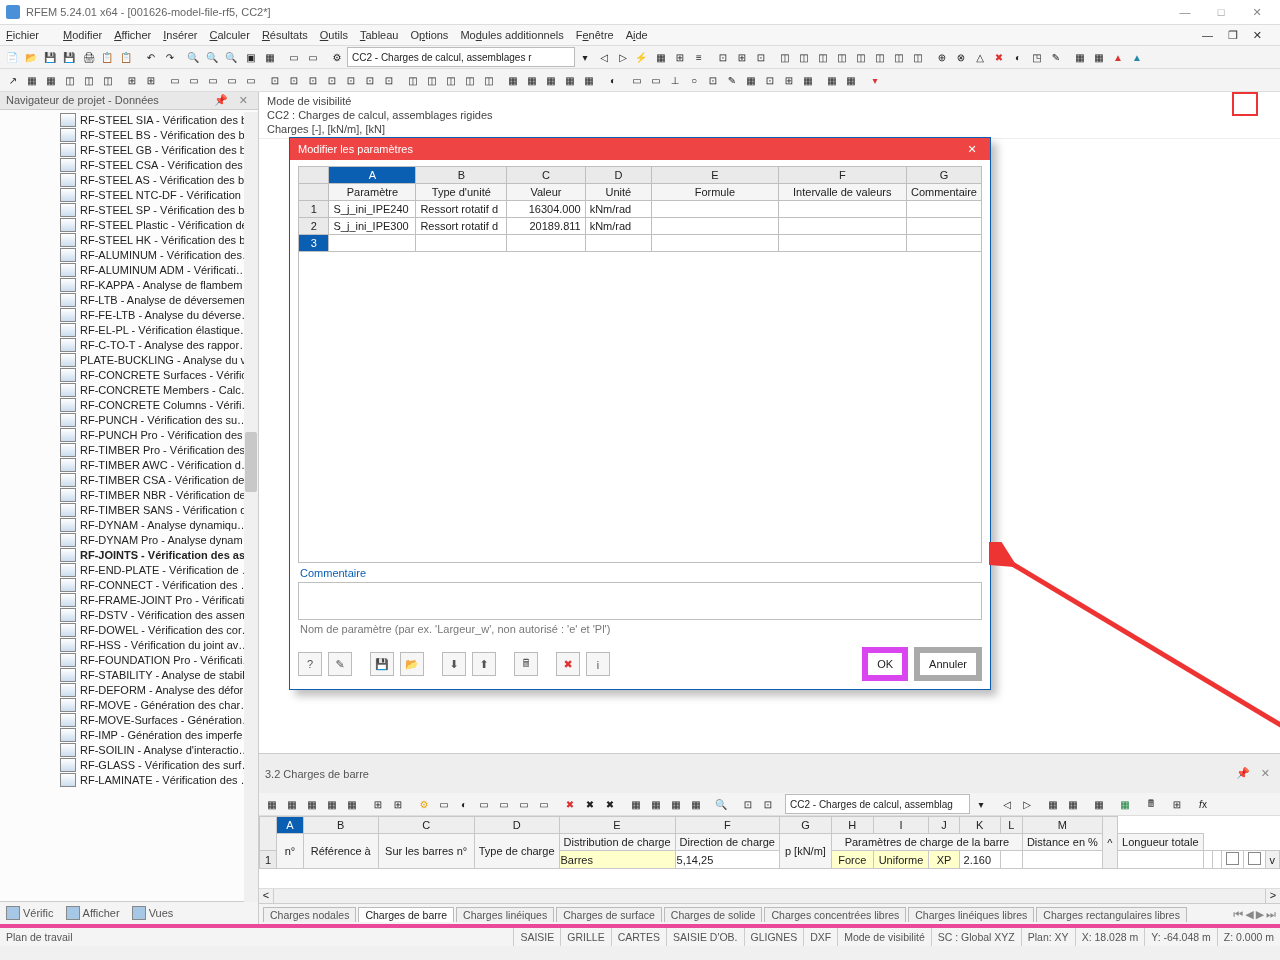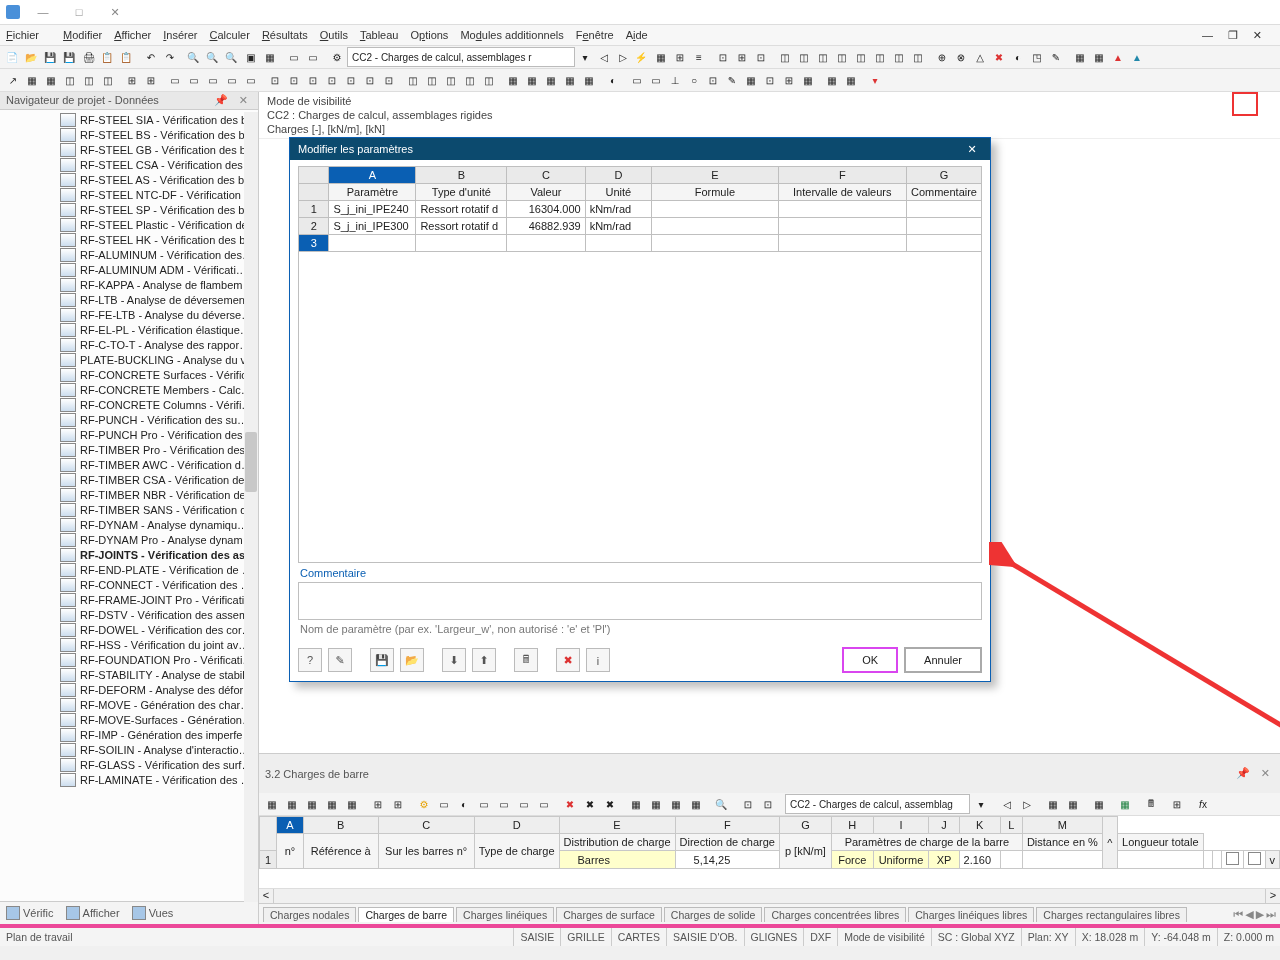--- a/index.html
+++ b/index.html
@@ -26,67 +26,68 @@
   .tree-item.bold{font-weight:700}
   .tree-sb{position:absolute;right:0;top:20px;bottom:22px;width:14px;background:#f0f0f0}
   .tree-sb .thumb{position:absolute;width:12px;left:1px;background:#c8c8c8;border-radius:2px}
   .sidebar-tabs{height:22px;border-top:1px solid #ccc;display:flex;align-items:center;background:#f4f4f4}
   .sidebar-tab{padding:2px 6px;display:flex;align-items:center;gap:3px;color:#555}
   .sidebar-tab .ic{width:12px;height:12px;background:#a7c7e7;border:1px solid #888}
   .main{flex:1;display:flex;flex-direction:column;background:#fff;position:relative}
   .infobar{padding:2px 8px;color:#444;border-bottom:1px solid #eee}
   .infobar div{line-height:14px}
   .dialog{position:absolute;left:30px;top:45px;width:700px;background:#fff;border:1px solid #0a5fb3;box-shadow:6px 6px 8px rgba(0,0,0,.25)}
-  .dlg-title{background:#0c4a6e;color:#fff;height:22px;display:flex;align-items:center;padding:0 8px}
+  .dlg-title{background:#ef4444;color:#fff;height:22px;display:flex;align-items:center;padding:0 8px}
   .dlg-title .x{margin-left:auto;width:20px;height:16px;display:flex;align-items:center;justify-content:center;color:#fff}
   .dlg-body{padding:6px 8px 8px}
   .dlg-sect{color:#0a5fb3;font-weight:400;margin:4px 0 3px 2px}
   table.params{border-collapse:collapse;width:100%;background:#fff}
   table.params th,table.params td{border:1px solid #bfbfbf;font-weight:400;padding:1px 4px;height:14px;font-size:11px;white-space:nowrap;overflow:hidden}
   table.params th{background:#eaeaea;text-align:center}
   table.params th.colh{background:#f5f5f5}
   table.params .rownum{background:#eaeaea;text-align:center;width:22px}
   table.params .rownum.sel{background:#0a5fb3;color:#fff}
   table.params th.sel{background:#0a5fb3;color:#fff}
   .params-scroll{height:310px;border:1px solid #bfbfbf;border-top:none;background:#fff}
   .comment-box{height:36px;border:1px solid #bfbfbf;margin-top:2px;background:#fff}
   .hint{color:#777;padding:3px 2px 6px}
   .dlg-btn-row{display:flex;align-items:center;gap:6px;margin-top:6px}
   .dlg-icon{width:22px;height:22px;border:1px solid #bbb;background:#f6f6f6;display:flex;align-items:center;justify-content:center;font-size:11px;color:#555}
-  .dlg-btn{height:22px;border:2px solid #d946ef;background:#fff;padding:0 18px;color:#222;display:flex;align-items:center}
+  .dlg-btn{height:22px;border:6px solid #d946ef;background:#fff;padding:0 9px;color:#222;display:flex;align-items:center}
   .dlg-btn.cancel{border-color:#aaa}
   .arrow{position:absolute;left:730px;top:450px;pointer-events:none}
   .bottom-panel{height:170px;border-top:1px solid #ccc;background:#f7f7f7;display:flex;flex-direction:column}
   .bp-title{background:#eee;color:#555;padding:13px 6px;display:flex;align-items:center}
   .bp-title .pinclose{margin-left:auto;color:#888;letter-spacing:4px}
   .bp-tool{height:22px;display:flex;align-items:center;gap:2px;padding:0 4px;border-bottom:1px solid #ddd;background:#f4f4f4}
   .bp-table{flex:1;overflow:hidden;background:#fff}
   table.data{border-collapse:collapse;width:100%}
   table.data th,table.data td{border:1px solid #c8c8c8;padding:1px 4px;height:14px;font-size:11px;text-align:center;white-space:nowrap}
   table.data th{background:#eee;font-weight:400}
   table.data th.grp{background:#f5f5f5}
   table.data th.sel{background:#0a5fb3;color:#fff}
   table.data td.yel{background:#ffffcc}
-  table.data td.left{text-align:left;padding-left:18px}
+  table.data td.left{text-align:left;padding-left:1px}
   .bp-hscroll{height:14px;background:#f0f0f0;border-top:1px solid #ddd;display:flex}
   .bp-tabs{height:20px;background:#f4f4f4;border-top:1px solid #ccc;display:flex;align-items:center;padding:0 4px;gap:2px;overflow:hidden}
   .bp-tab{border:1px solid #bbb;border-bottom:none;padding:1px 6px;background:#f0f0f0;color:#555;font-size:10.5px;white-space:nowrap}
   .bp-tab.active{background:#fff;color:#222}
   .bp-nav{margin-left:auto;display:flex;gap:2px;color:#888}
   .statusbar{height:18px;background:#f4f4f4;border-top:4px solid #ec4899;display:flex;align-items:center;font-size:10.5px;color:#555}
   .statusbar .cell{border-left:1px solid #ccc;padding:0 6px;height:100%;display:flex;align-items:center}
   .statusbar .first{border-left:none;flex:0 0 auto;padding:0 6px}
   .hl{position:absolute;border:2px solid #e33;width:22px;height:20px;pointer-events:none}
   .checkbox{width:11px;height:11px;border:1px solid #888;display:inline-block;background:#fff}
 </style>
 </head>
 <body>
 
 <div class="titlebar">
   <div class="appicon"></div>
+  <div class="title">RFEM 5.24.01 x64 - [001626-model-file-rf5, CC2*]</div>
   <div class="winbtns">
     <div class="winbtn">—</div>
     <div class="winbtn">□</div>
     <div class="winbtn">✕</div>
   </div>
 </div>
 
 <div class="menubar">
   <span><u>F</u><span>ichier</span></span>
   <span><u>M</u>odifier</span>
@@ -470,21 +471,21 @@
             <td style="text-align:right">16304.000</td>
                 <td>kNm/rad</td>
             <td></td>
                 <td></td>
                 <td></td>
           </tr>
           <tr>
             <td class="rownum">2</td>
             <td>S_j_ini_IPE300</td>
                 <td>Ressort rotatif d</td>
-            <td style="text-align:right">46882.939</td>
+            <td style="text-align:right">20189.811</td>
                 <td>kNm/rad</td>
             <td></td>
                 <td></td>
                 <td></td>
           </tr>
           <tr>
             <td class="rownum sel">3</td>
             <td></td>
                 <td></td>
                 <td></td>

